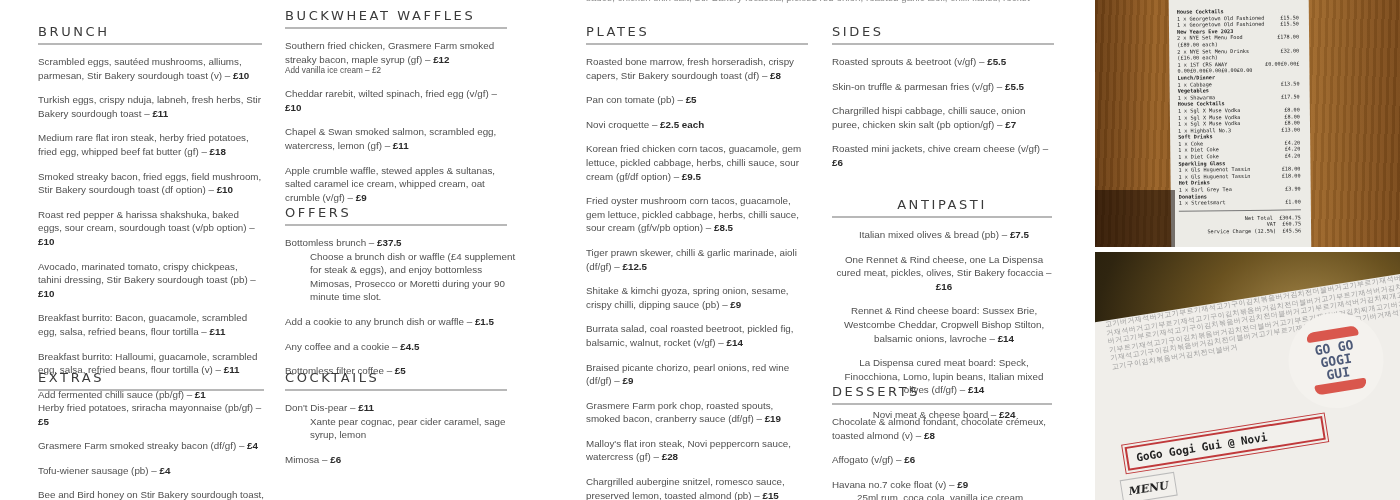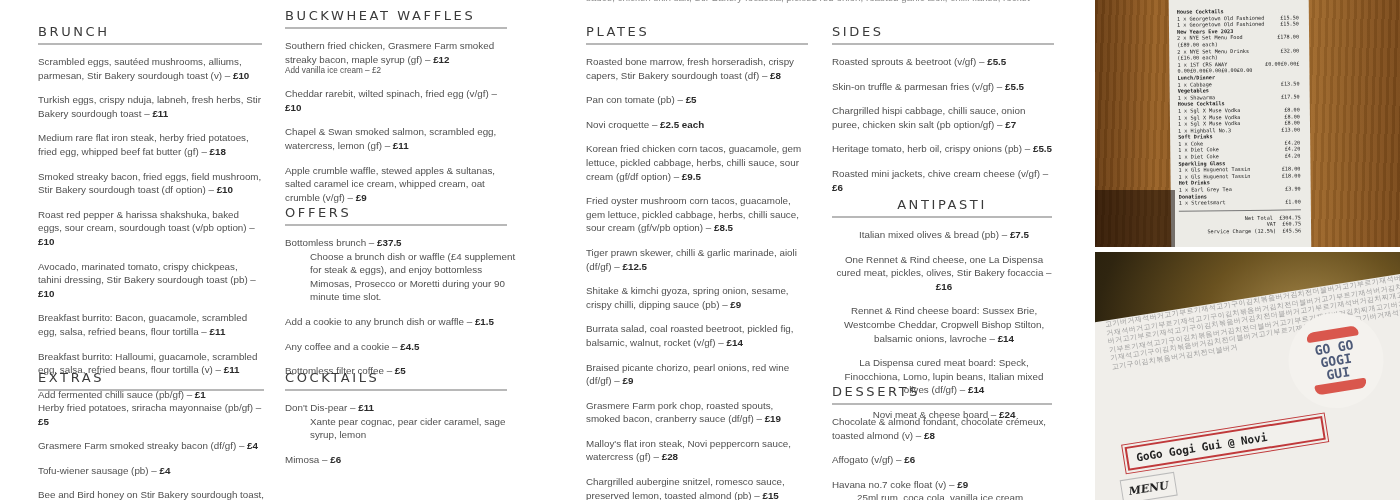--- a/index.html
+++ b/index.html
@@ -150,21 +150,20 @@
       <div class="item"><span>Chargrilled aubergine snitzel, romesco sauce, preserved lemon, toasted almond (pb) –</span> <span class="price">£15</span></div>
     </div>
 </div>
 
 <div class="section" style="left:832px; top:24px; width:222px;">
   <h2 class="heading">SIDES</h2>
   <div id="c4s0">
       <div class="item"><span>Roasted sprouts &amp; beetroot (v/gf) –</span> <span class="price">£5.5</span></div>
       <div class="item"><span>Skin-on truffle &amp; parmesan fries (v/gf) –</span> <span class="price">£5.5</span></div>
       <div class="item"><span>Chargrilled hispi cabbage, chilli sauce, onion puree, chicken skin salt (pb option/gf) –</span> <span class="price">£7</span></div>
-      <div class="item"><span>Heritage tomato, herb oil, crispy onions (pb) –</span> <span class="price">£5.5</span></div>
       <div class="item"><span>Roasted mini jackets, chive cream cheese (v/gf) –</span> <span class="price">£6</span></div>
     </div>
 </div>
 <div class="section" style="left:832px; top:197px; width:224px;text-align:center;">
   <h2 class="heading" style="width:220px">ANTIPASTI</h2>
   <div id="c4s1">
       <div class="item"><span>Italian mixed olives &amp; bread (pb) –</span> <span class="price">£7.5</span></div>
       <div class="item"><span>One Rennet &amp; Rind cheese, one La Dispensa cured meat, pickles, olives, Stir Bakery focaccia –</span> <span class="price">£16</span></div>
       <div class="item"><span>Rennet &amp; Rind cheese board: Sussex Brie, Westcombe Cheddar, Cropwell Bishop Stilton, balsamic onions, lavroche –</span> <span class="price">£14</span></div>
       <div class="item"><span>La Dispensa cured meat board: Speck, Finocchiona, Lomo, lupin beans, Italian mixed olives (df/gf) –</span> <span class="price">£14</span></div>

